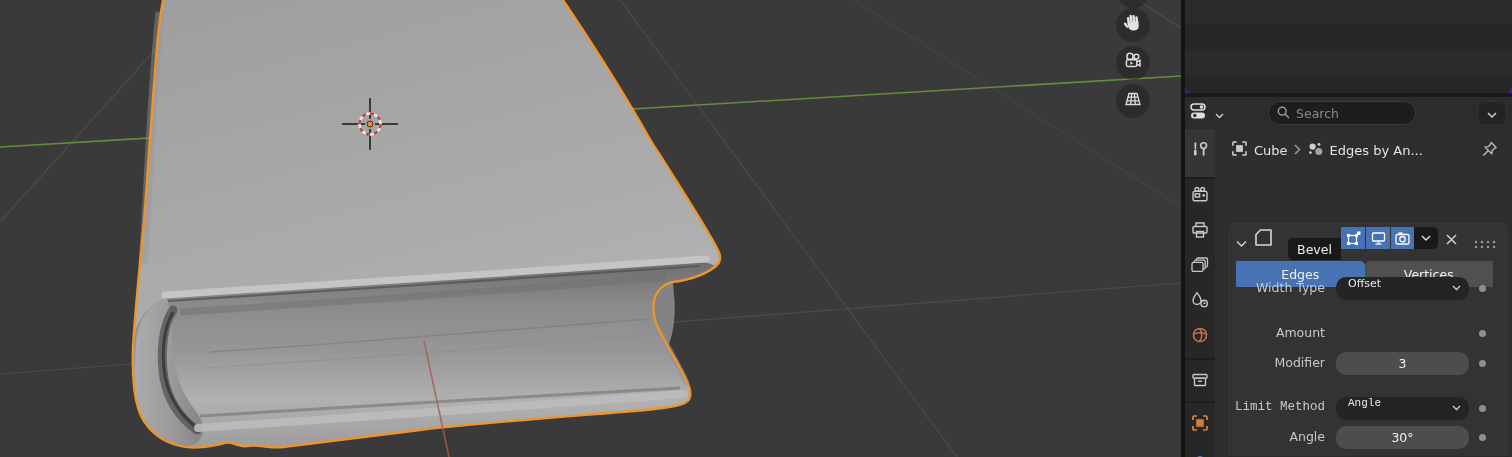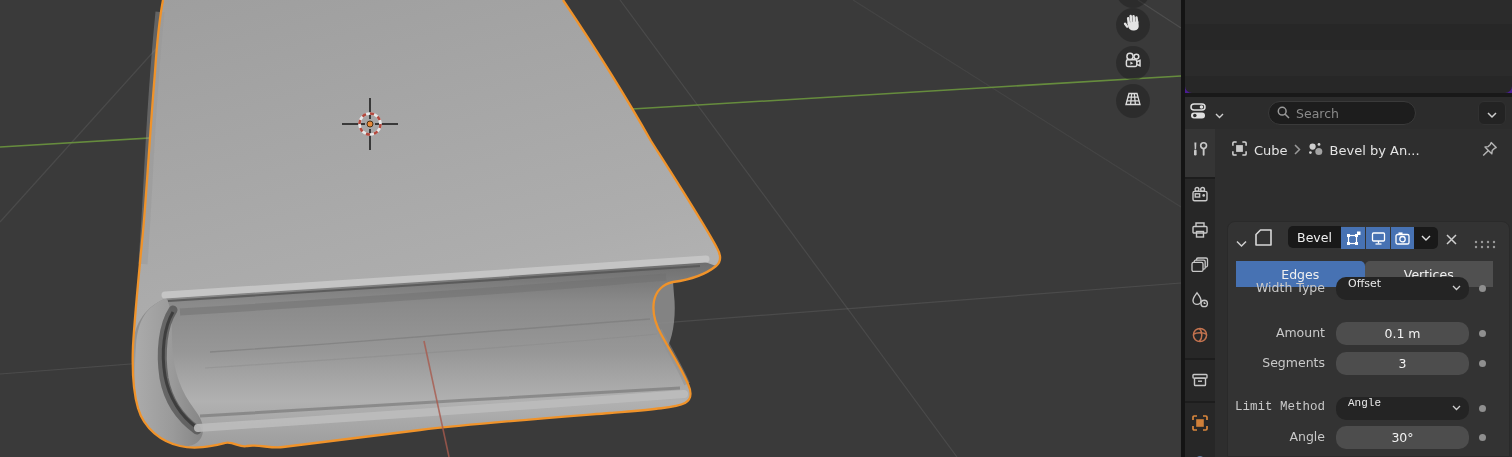--- a/index.html
+++ b/index.html
@@ -50,21 +50,21 @@
 
   .add-mod { left:16px; top:54px; width:277px; height:24px; background:#555555;
              border-radius:5px; display:flex; align-items:center; justify-content:center;
              color:#f2f2f2; font-size:12.5px; }
   .add-mod .plus { position:absolute; left:8px; top:5px; }
 
   .mod-block { left:12px; top:92px; width:283px; height:236px; background:#333333;
                border:1px solid #2a2a2a; border-radius:8px 8px 0 0; }
 
   .mod-head { position:absolute; left:0; top:4px; width:283px; height:24px; }
-  .bevel-name { position:absolute; left:60px; top:0; width:53px; height:22px;
+  .bevel-name { position:absolute; left:60px; top:12px; width:53px; height:22px;
                 background:#191919; border-radius:5px 0 0 5px; color:#f0f0f0;
                 font-size:12.5px; display:flex; align-items:center; justify-content:center; }
   .tgl { position:absolute; top:1px; width:24px; height:22px; background:#4772b3;
          display:flex; align-items:center; justify-content:center; }
   .extras { position:absolute; left:186px; top:1px; width:24px; height:22px;
             background:#191919; border-radius:0 5px 5px 0; display:flex;
             align-items:center; justify-content:center; }
 
   .seg-row { position:absolute; left:8px; top:39px; width:257px; height:26px; display:flex; }
   .seg { flex:1; display:flex; align-items:center; justify-content:center;
@@ -394,21 +394,21 @@
             </svg>
         </span>
         <span>
           <svg width="17" height="16" viewBox="0 0 17 16">
             <circle cx="5.6" cy="5.6" r="3.1" fill="#cfcfcf"></circle>
             <circle cx="11.8" cy="10.4" r="3.5" fill="#a3a3a3"></circle>
             <circle cx="12" cy="3.4" r="1.4" fill="#cfcfcf"></circle>
             <circle cx="3.4" cy="11.6" r="1.4" fill="#cfcfcf"></circle>
           </svg>
         </span>
-        <span class="crumb-txt">Bevel by An...</span>
+        <span class="crumb-txt">Edges by An...</span>
         <span class="pin">
           <svg width="17" height="17" viewBox="0 0 17 17">
             <g fill="none" stroke="#b5b5b5" stroke-width="1.4" stroke-linejoin="round">
               <path d="M10.2,1.6 L15.2,6.6 L13.4,7.4 L11.2,9.6 L10.8,12.8 L7.4,9.4 L4,6 L7.2,5.6 L9.4,3.4 Z"></path>
               <line x1="7.4" y1="9.4" x2="2.2" y2="14.6"></line>
             </g>
           </svg>
         </span>
       </div>
 
@@ -487,25 +487,24 @@
           <span class="ddfield">
             <span>Offset</span>
             <svg width="9" height="6" viewBox="0 0 9 6">
                 <path d="M1,1 L4.5,4.5 L8,1" fill="none" stroke="#cfcfcf" stroke-width="1.3"></path>
               </svg>
           </span>
           <span class="deco"></span>
         </div>
         <div class="frow" style="top:100px;">
           <span class="lbl">Amount</span>
-          <span class="numfield">0.1 m</span>
           <span class="deco"></span>
         </div>
         <div class="frow" style="top:130px;">
-          <span class="lbl">Segments</span>
+          <span class="lbl">Modifier</span>
           <span class="numfield">3</span>
           <span class="deco"></span>
         </div>
         <div class="frow" style="top:175px;font-family:Liberation Mono, monospace;">
           <span class="lbl">Limit Method</span>
           <span class="ddfield">
             <span>Angle</span>
             <svg width="9" height="6" viewBox="0 0 9 6">
                 <path d="M1,1 L4.5,4.5 L8,1" fill="none" stroke="#cfcfcf" stroke-width="1.3"></path>
               </svg>

